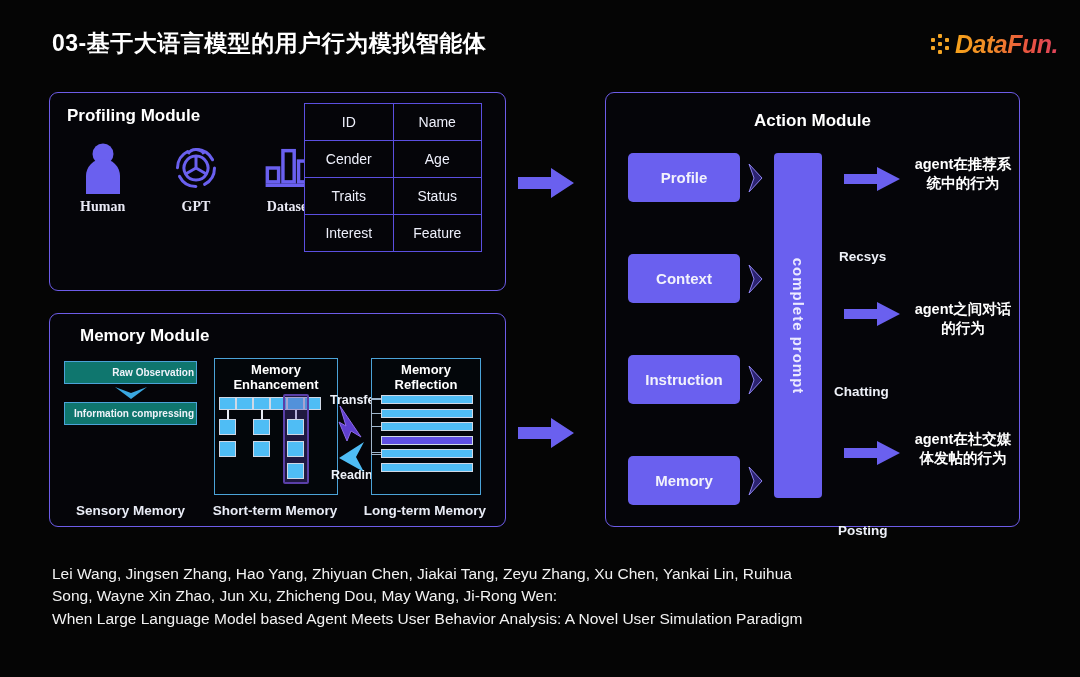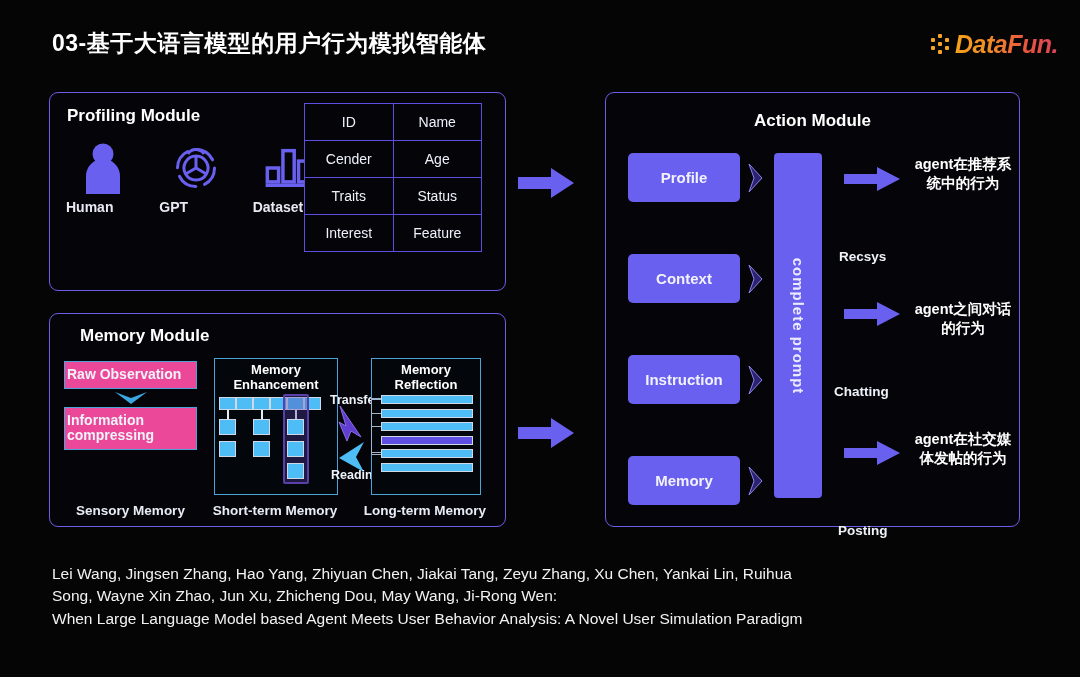--- a/index.html
+++ b/index.html
@@ -30,42 +30,42 @@
   }
 
   
   .panel{position:absolute;border:1.5px solid #6d5ce8;border-radius:9px;background:#050509;}
   .panel-title{font-size:17px;font-weight:bold;color:#fff;}
 
   
   #profiling{left:49px;top:92px;width:455px;height:197px;}
   #profiling .panel-title{position:absolute;left:17px;top:13px;}
   .icon-row{position:absolute;left:16px;top:46px;width:260px;display:flex;gap:20px;}
-  .icon-cell{width:75px;}
+  .icon-cell{width:75px;text-align:center;font-family:Liberation Serif, serif;}
   .icon-cell .glyph{height:58px;display:flex;align-items:center;justify-content:center;}
   .icon-cell .cap{font-size:14px;font-weight:bold;color:#e9e9f4;margin-top:2px;}
 
   .ptable{position:absolute;left:304px;top:103px;width:178px;border-collapse:collapse;}
   .ptable td{
     border:1.2px solid #5b4fe0;color:#eef0fb;
     font-size:14px;text-align:center;padding:10px 0;width:50%;
     background:#050509;
   }
 
   
   #memory{left:49px;top:313px;width:455px;height:212px;}
   #memory .panel-title{position:absolute;left:30px;top:12px;}
   .sub-caption{
     position:absolute;font-size:13.5px;font-weight:bold;color:#e9ecf6;
     text-align:center;white-space:nowrap;
   }
   .sensory{position:absolute;left:64px;top:361px;width:133px;}
   .sbox{
-    border:1.4px solid #4ba3d8;color:#f0f3fa;font-size:14px;
-    text-align:left;padding:5px 2px;line-height:1.12;background:#ec4899;
+    border:1.4px solid #4ba3d8;color:#f0f3fa;font-size:10px;
+    text-align:right;padding:5px 2px;line-height:1.12;background:#0f766e;
     font-weight:bold;
   }
   .down-arrow{height:18px;display:flex;align-items:center;justify-content:center;}
 
   .inner-box{position:absolute;border:1.4px solid #4ba3d8;background:#03060a;}
   #enh-box{left:214px;top:358px;width:122px;height:135px;}
   #ref-box{left:371px;top:358px;width:108px;height:135px;}
   .inner-title{
     position:absolute;left:0;right:0;top:4px;text-align:center;
     font-size:13px;font-weight:bold;color:#fff;line-height:1.12;

